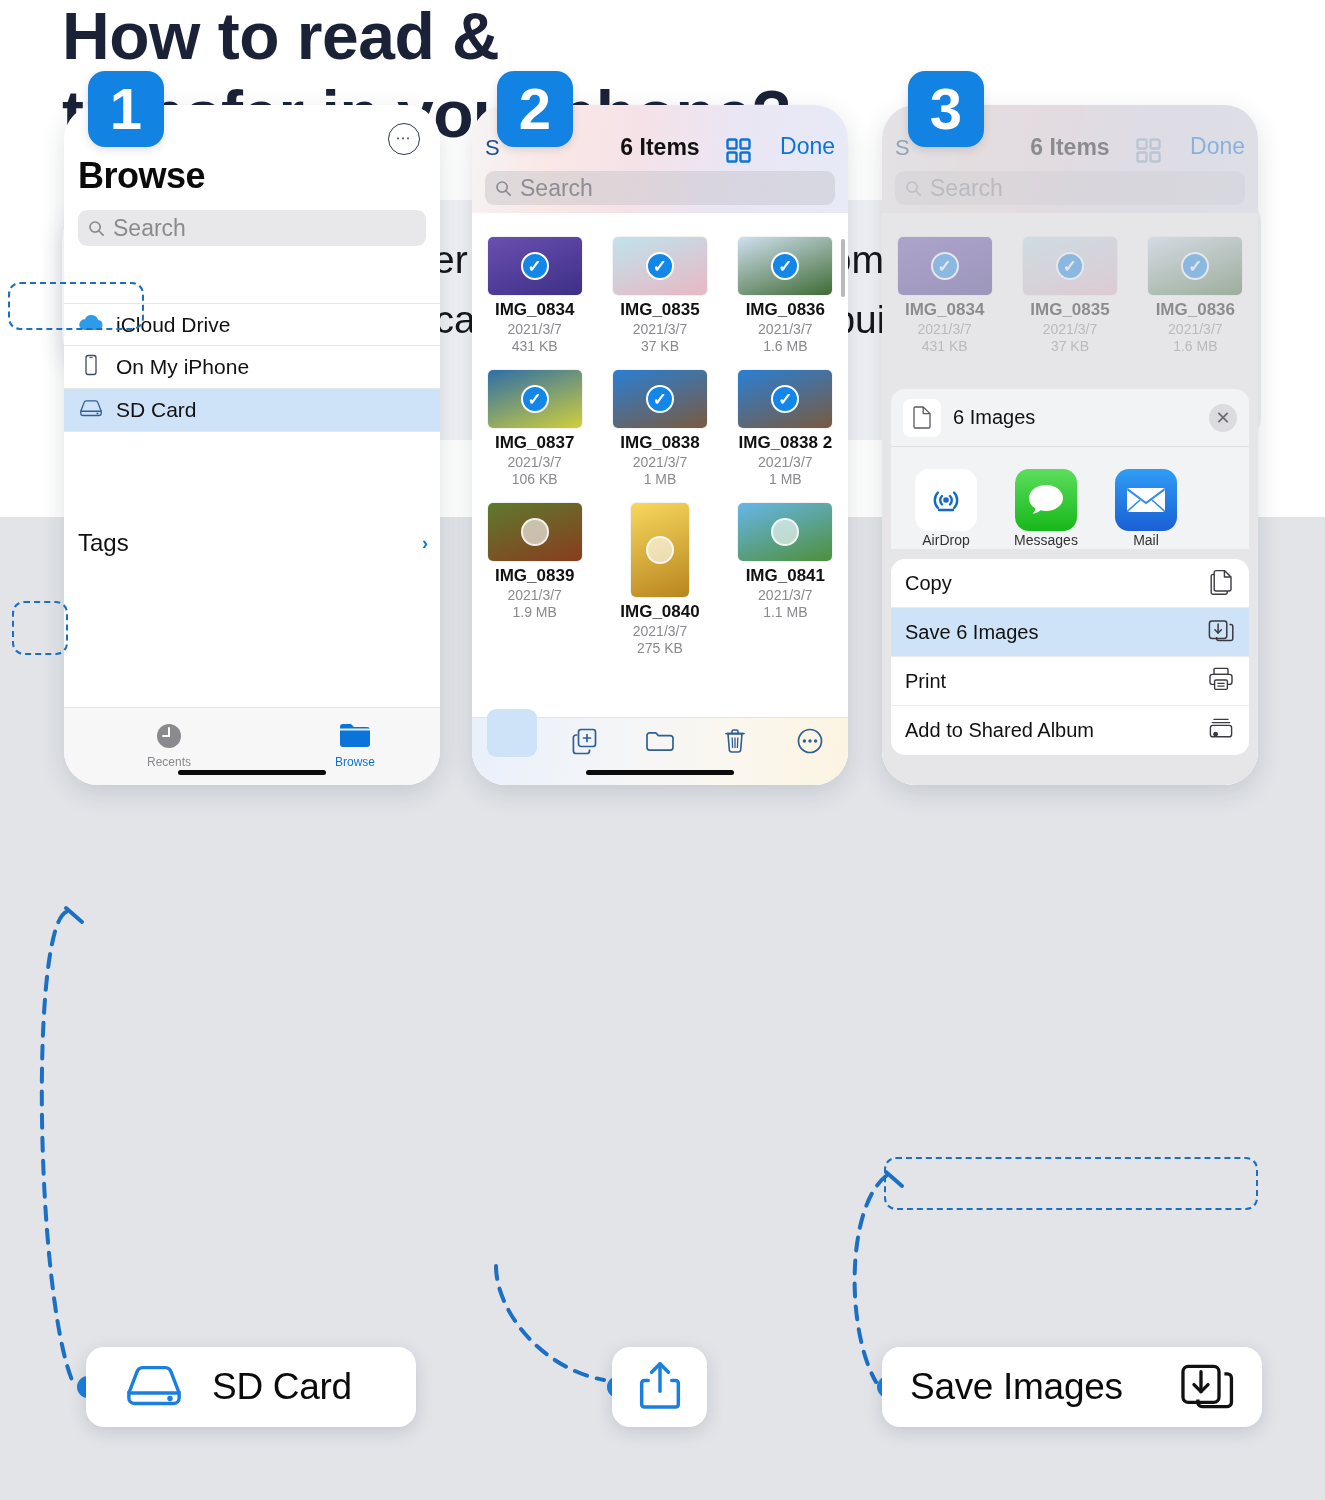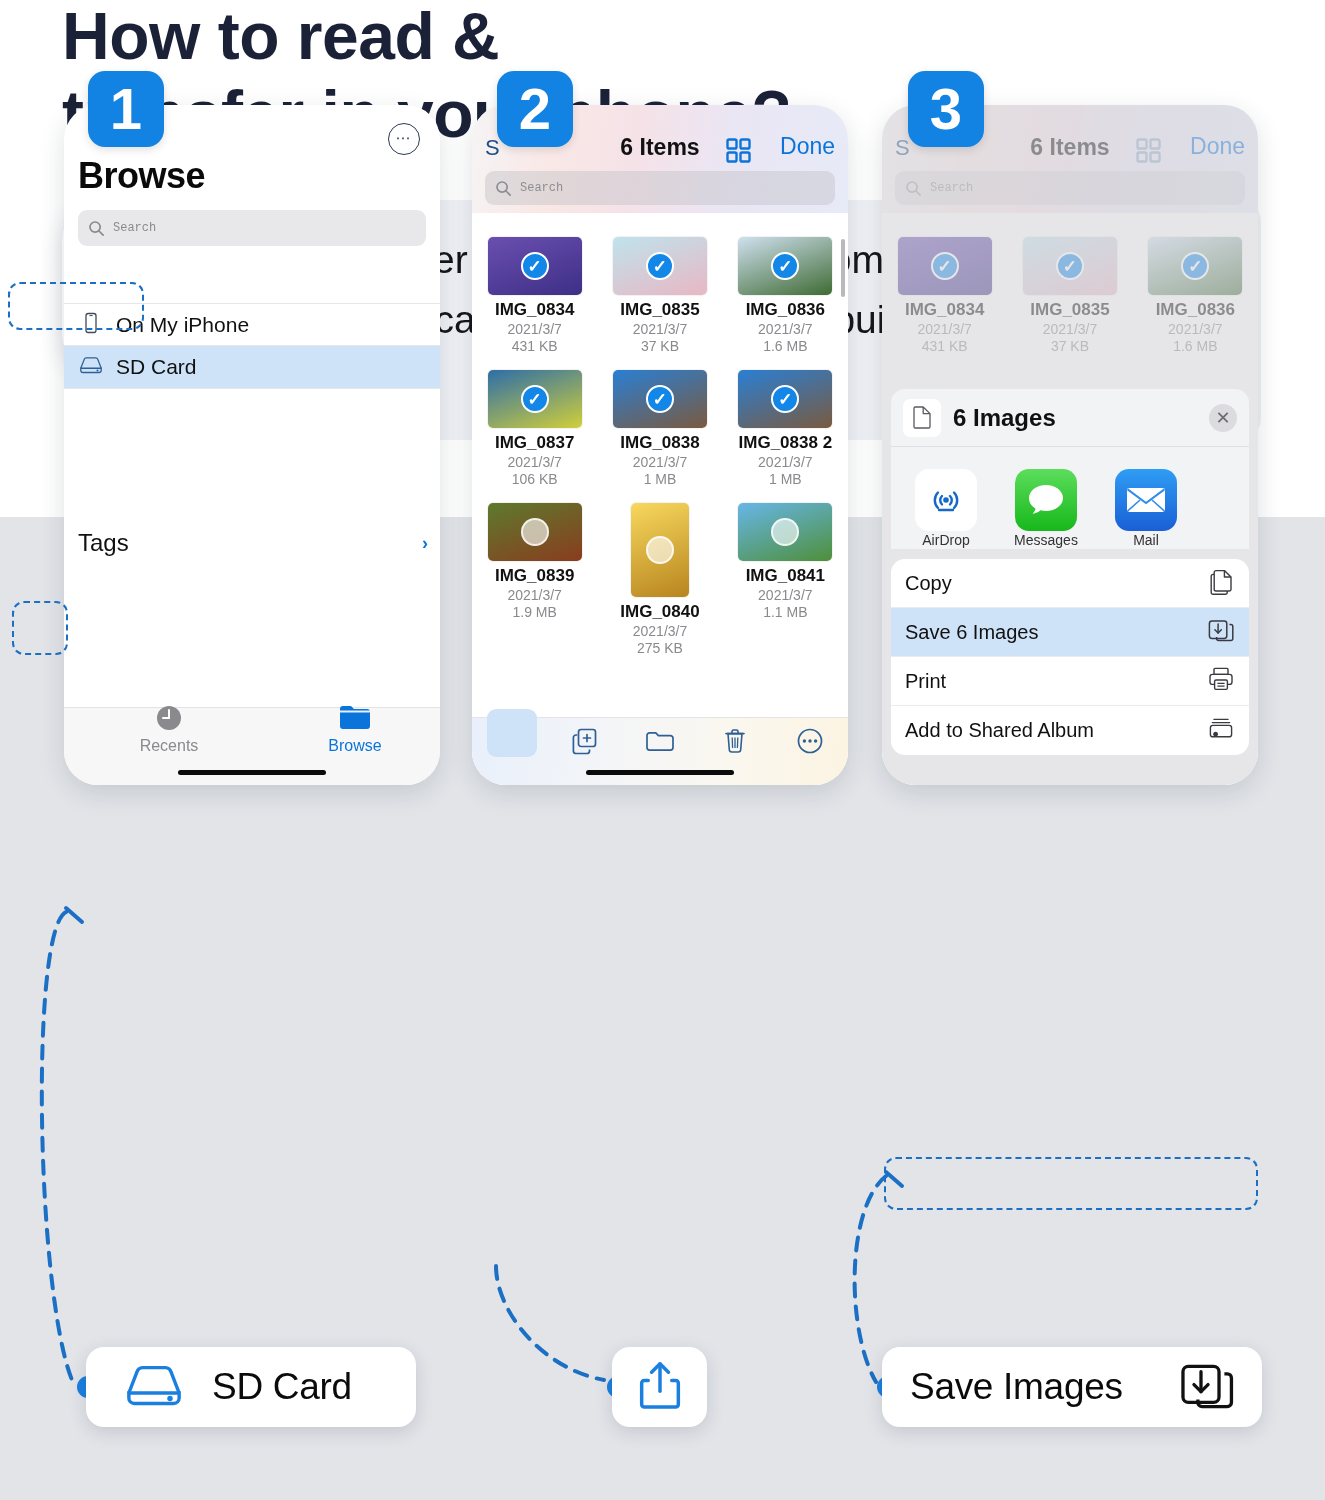--- a/index.html
+++ b/index.html
@@ -81,21 +81,21 @@
   }
   .p1-title {
     position: absolute; left: 14px; top: 50px;
     font-size: 36px; font-weight: 800; color: #0a0a0a; letter-spacing: -0.5px;
   }
   .search-field {
     position: absolute; left: 14px; right: 14px; top: 105px; height: 36px;
     background: #e8e8ea; border-radius: 9px;
     display: flex; align-items: center; padding-left: 10px; gap: 8px;
   }
-  .search-ph { font-size: 12px; color: #8a8a8e; font-family: Liberation Mono, monospace; }
+  .search-ph { font-size: 23px; color: #8a8a8e; }
   .sec-head {
     position: absolute; left: 14px; right: 12px; top: 163px;
     display: flex; align-items: center; justify-content: space-between;
     font-size: 24px; font-weight: 500; color: #111;
   }
   .sec-head.tags { top: 424px; }
   .chev { color: #0b74da; font-size: 18px; font-weight: 700; }
   .loc-list { position: absolute; left: 0; right: 0; top: 198px; }
   .loc-row {
     height: 43px; display: flex; align-items: center; gap: 12px;
@@ -108,22 +108,22 @@
   .dash-hl {
     position: absolute; border: 2.5px dashed #1b6fc4; border-radius: 12px;
     pointer-events: none; z-index: 12;
   }
   #p1-dash { left: 8px; top: 282px; width: 136px; height: 48px; }
   .tabbar {
     position: absolute; left: 0; right: 0; bottom: 0; height: 78px;
     background: #f7f7f8; border-top: 1px solid #e3e3e6;
   }
   .tabitem {
-    position: absolute; bottom: 30px; width: 110px; text-align: center;
-    font-size: 16px;
+    position: absolute; bottom: 16px; width: 110px; text-align: center;
+    font-size: 12px;
   }
   .tabitem.recents { left: 50px; color: #8a8a8e; }
   .tabitem.browse  { left: 236px; color: #0b74da; }
   .tabicon { display:block; height: 30px; margin-bottom: 3px; }
   .home-ind {
     position: absolute; left: 50%; transform: translateX(-50%); bottom: 10px;
     width: 148px; height: 5px; border-radius: 3px; background: #0b0b0b;
   }
 
   
@@ -198,21 +198,21 @@
   }
   .sheet-head {
     height: 58px; background: #f2f3f5; border-radius: 14px 14px 0 0;
     display: flex; align-items: center; padding: 0 12px; gap: 12px;
     border-bottom: 1px solid #e0e0e4;
   }
   .sheet-file-icon {
     width: 38px; height: 38px; border-radius: 7px; background: #ffffff;
     display: flex; align-items: center; justify-content: center;
   }
-  .sheet-title { font-size: 24px; color: #111; flex: 1; font-weight: bold; }
+  .sheet-title { font-size: 20px; color: #111; flex: 1; }
   .sheet-close {
     width: 28px; height: 28px; border-radius: 50%; background: #dcdce0;
     display: flex; align-items: center; justify-content: center;
     color: #6d6d72; font-size: 18px; line-height: 1;
   }
   .apps-row {
     height: 102px; background: #f2f3f5;
     display: flex; align-items: flex-end; padding: 11px 0 0 16px; gap: 22px;
   }
   .app { width: 78px; text-align: center; }
@@ -284,20 +284,28 @@
   <div class="search-field">
     <svg width="17" height="17" viewBox="0 0 18 18">
         <circle cx="7.5" cy="7.5" r="5.4" fill="none" stroke="#8a8a8e" stroke-width="1.8"></circle>
         <line x1="11.4" y1="11.4" x2="16" y2="16" stroke="#8a8a8e" stroke-width="1.8" stroke-linecap="round"></line>
       </svg>
     <span class="search-ph">Search</span>
   </div>
 
 
   <div class="loc-list">
+    <div class="loc-row">
+      <span>
+        <svg width="26" height="18" viewBox="0 0 26 18">
+            <path d="M6.5 16h13a5 5 0 0 0 .6-9.96A7 7 0 0 0 6.9 5.2 4.6 4.6 0 0 0 6.5 16z" fill="#2b9bea"></path>
+          </svg>
+      </span>
+      <span class="loc-label">iCloud Drive</span>
+    </div>
     <div class="loc-row">
       <span>
         <svg width="26" height="22" viewBox="0 0 26 22">
             <rect x="8" y="1.5" width="10" height="19" rx="2.2" fill="none" stroke="#3c4a5c" stroke-width="1.3"></rect>
             <line x1="11.4" y1="3.6" x2="14.6" y2="3.6" stroke="#3c4a5c" stroke-width="1"></line>
           </svg>
       </span>
       <span class="loc-label">On My iPhone</span>
     </div>
     <div class="loc-row highlight">

